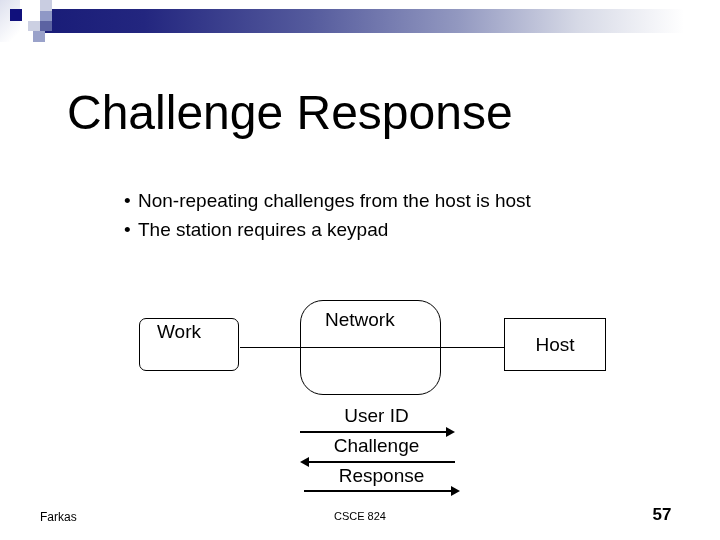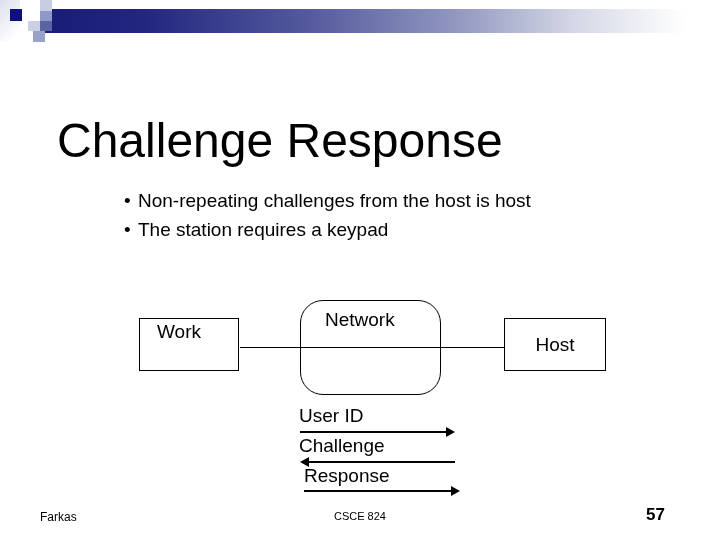--- a/index.html
+++ b/index.html
@@ -25,45 +25,45 @@
   }
   .sq{position:absolute;}
   .sq-dark   {left:10px;top:9px; width:12px;height:12px;background:var(--square-dark,#10107c);}
   .sq-a      {left:40px;top:0;   width:12px;height:11px;background:var(--square-light,#c9cde1);}
   .sq-b      {left:40px;top:11px;width:12px;height:10px;background:var(--square-medium,#8f98c6);}
   .sq-c      {left:28px;top:21px;width:12px;height:10px;background:var(--square-light2,#ccd0e2);}
   .sq-d      {left:40px;top:21px;width:12px;height:10px;background:var(--square-medium2,#5c63a2);}
   .sq-e      {left:33px;top:31px;width:12px;height:11px;background:var(--square-medium3,#9aa2ca);}
   
   .title{
-    position:absolute;left:57px;top:87px;width:640px;
-    font-size:48px;line-height:52px;white-space:nowrap;margin-top:28px;
+    position:absolute;left:67px;top:87px;width:640px;
+    font-size:48px;line-height:52px;white-space:nowrap;
   }
   
   .bullets{position:absolute;left:124px;top:187px;width:500px;}
   .bullet-row{display:flex;font-size:19px;line-height:28.5px;}
   .bullet-dot{width:14px;flex:none;}
   
   .conn-line{
     position:absolute;left:240px;top:347px;width:264px;height:1px;
     background:var(--line,#000);
   }
   .dbox{
     position:absolute;border:1px solid var(--line,#000);
     background:transparent;box-sizing:border-box;font-size:19px;
   }
   .box-ws{left:139px;top:318px;width:100px;height:53px;
-          padding:2px 0 0 17px;line-height:21px;}
+          padding:2px 0 0 17px;line-height:21px;border-radius:7px;}
   .box-net{left:300px;top:300px;width:141px;height:95px;border-radius:23px;
           padding:8px 0 0 24px;}
   .box-host{left:504px;top:318px;width:102px;height:53px;
           display:flex;align-items:center;justify-content:center;}
   
   .msg-label{
-    position:absolute;width:155px;
+    position:absolute;width:155px;text-align:center;
     font-size:19px;line-height:22px;white-space:nowrap;
   }
   .lbl-0{left:299px;top:405px;}
   .lbl-1{left:299px;top:435px;}
   .lbl-2{left:304px;top:465px;}
   .msg-arrow{position:absolute;height:10px;}
   .arr-0{left:300px;top:427px;width:155px;}
   .arr-1{left:300px;top:457px;width:155px;}
   .arr-2{left:304px;top:486px;width:156px;}
   .msg-arrow .shaft{position:absolute;top:4px;height:2px;background:var(--line,#000);}
@@ -71,21 +71,21 @@
   .msg-arrow.left  .shaft{left:7px;right:0;}
   .msg-arrow .head{position:absolute;top:0;width:0;height:0;
     border-top:5px solid transparent;border-bottom:5px solid transparent;}
   .msg-arrow.right .head{right:0;border-left:9px solid var(--line,#000);}
   .msg-arrow.left  .head{left:0;border-right:9px solid var(--line,#000);}
   
   .footer-author{position:absolute;left:40px;top:510px;font-size:12px;}
   .footer-course{position:absolute;left:0;top:510px;width:720px;
     text-align:center;font-size:11px;}
   .footer-page{position:absolute;left:646px;top:505px;width:32px;
-    text-align:left;font-size:17px;font-weight:bold;}
+    text-align:center;font-size:17px;font-weight:bold;}
 </style>
 </head>
 <body>
 
 <div class="slide">
 
   <div class="deco-strip"></div>
   <div class="deco-bar"></div>
   <div class="sq sq-a"></div>
   <div class="sq sq-b"></div>

